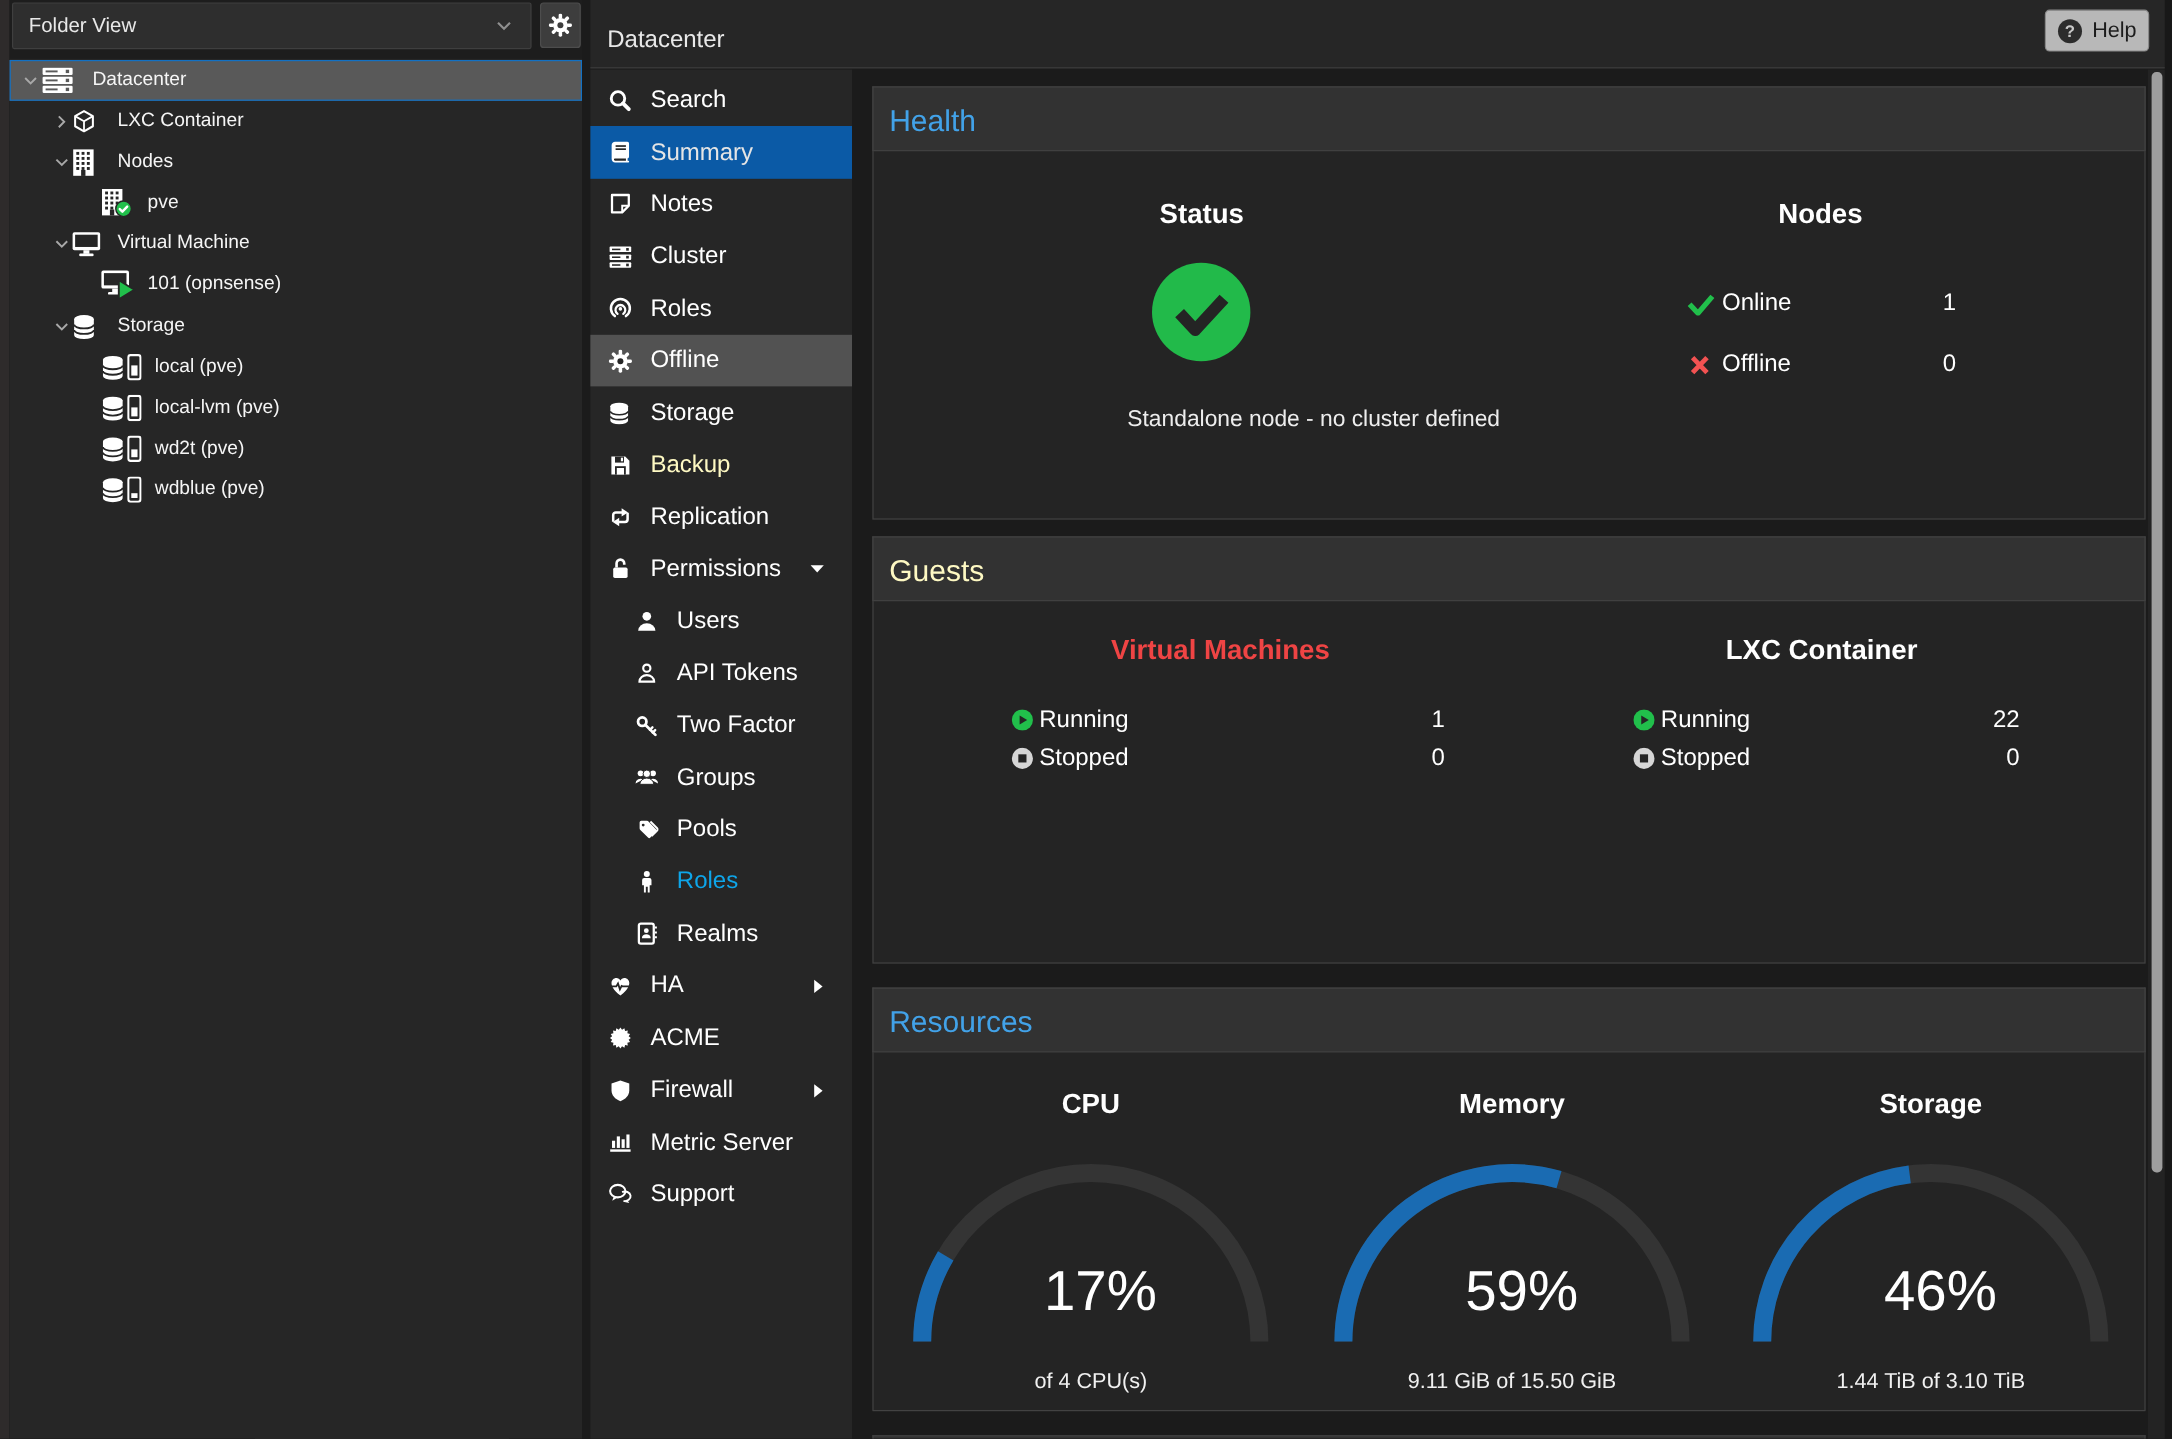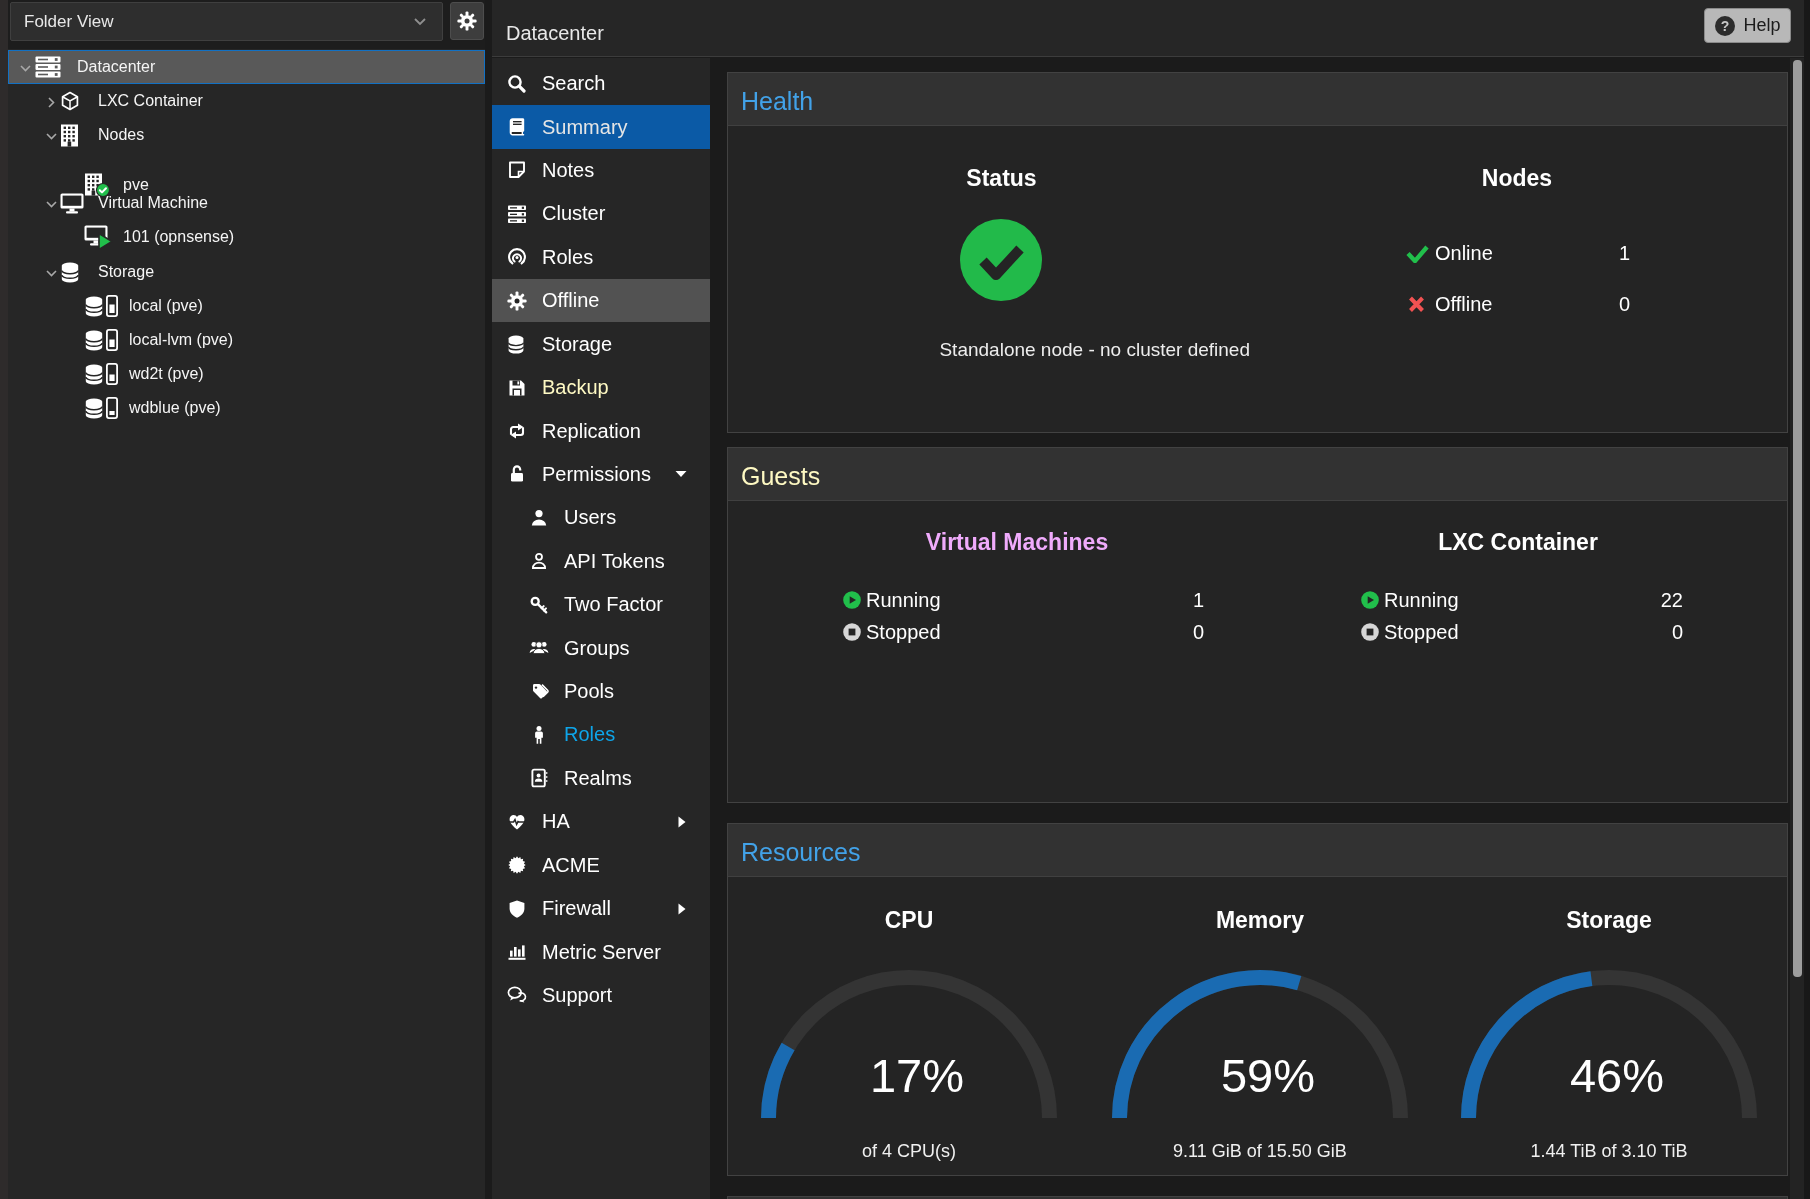--- a/index.html
+++ b/index.html
@@ -76,21 +76,21 @@
         <rect x="8.0" y="11.0" width="2.4" height="2.4" fill="#262626"></rect>
         <rect x="12.4" y="11.0" width="2.4" height="2.4" fill="#262626"></rect>
         <rect x="3.6" y="15.200000000000001" width="2.4" height="2.4" fill="#262626"></rect>
         <rect x="8.0" y="15.200000000000001" width="2.4" height="2.4" fill="#262626"></rect>
         <rect x="12.4" y="15.200000000000001" width="2.4" height="2.4" fill="#262626"></rect>
         <rect x="7.6" y="17.6" width="3.6" height="5" fill="#262626"></rect>
       </svg>
     </span>
     <span class="ab vc" style="left:90px;top:0;height:34px;color:#f5f5f5;font-size:16px;white-space:nowrap">Nodes</span>
   </div>
-<div class="ab" style="left:8px;top:168px;width:476px;height:34px">
+<div class="ab" style="left:8px;top:152px;width:476px;height:34px">
     <span class="ab vc" style="left:76px;top:0;height:34px">
       <svg width="26" height="24" viewBox="0 0 26 24">
         <rect x="1" y="0.5" width="17" height="22" fill="#ffffff"></rect>
         <rect x="3.6" y="2.6" width="2.4" height="2.4" fill="#262626"></rect>
         <rect x="8.0" y="2.6" width="2.4" height="2.4" fill="#262626"></rect>
         <rect x="12.4" y="2.6" width="2.4" height="2.4" fill="#262626"></rect>
         <rect x="3.6" y="6.800000000000001" width="2.4" height="2.4" fill="#262626"></rect>
         <rect x="8.0" y="6.800000000000001" width="2.4" height="2.4" fill="#262626"></rect>
         <rect x="12.4" y="6.800000000000001" width="2.4" height="2.4" fill="#262626"></rect>
         <rect x="3.6" y="11.0" width="2.4" height="2.4" fill="#262626"></rect>
@@ -487,21 +487,21 @@
 <div class="ab" style="left:1435px;top:253px;color:#fff;font-size:20px;transform:translateY(-50%)">Online</div>
 <div class="ab" style="left:1560px;top:253px;width:70px;text-align:right;color:#fff;font-size:20px;transform:translateY(-50%)">1</div>
 <div class="ab" style="left:1408px;top:295px;width:17px;height:18px"><svg width="17" height="18" viewBox="0 0 17 18">
       <path d="M2.5 3 l12 12.5 M14.5 3 l-12 12.5" stroke="#f25252" stroke-width="4" fill="none"></path>
     </svg></div>
 <div class="ab" style="left:1435px;top:304px;color:#fff;font-size:20px;transform:translateY(-50%)">Offline</div>
 <div class="ab" style="left:1560px;top:304px;width:70px;text-align:right;color:#fff;font-size:20px;transform:translateY(-50%)">0</div>
 <div class="ab" style="left:727px;top:447px;width:1061px;height:356px;background:#242424;border:1px solid #424242"></div>
 <div class="ab" style="left:727px;top:447px;width:1061px;height:54px;background:#323232;border:1px solid #424242;border-bottom:1px solid #404040"></div>
 <div class="ab" style="left:741px;top:449px;height:54px;display:flex;align-items:center;color:#fef9c3;font-size:25px">Guests</div>
-<div class="ab" style="left:727px;top:542px;width:580px;text-align:center;color:#f0abfc;font-size:23px;font-weight:bold;transform:translateY(-50%)">Virtual Machines</div>
+<div class="ab" style="left:727px;top:542px;width:580px;text-align:center;color:#ef4444;font-size:23px;font-weight:bold;transform:translateY(-50%)">Virtual Machines</div>
 <div class="ab" style="left:1228px;top:542px;width:580px;text-align:center;color:#fff;font-size:23px;font-weight:bold;transform:translateY(-50%)">LXC Container</div>
 <div class="ab" style="left:843px;top:591px;width:18px;height:18px"><svg width="18" height="18" viewBox="0 0 18 18">
       <circle cx="9" cy="9" r="8.8" fill="#21bf4b"></circle>
       <path d="M6.7 5.2 L13 9 L6.7 12.8 Z" fill="#242424"></path>
     </svg></div>
 <div class="ab" style="left:866px;top:600px;color:#fff;font-size:20px;transform:translateY(-50%)">Running</div>
 <div class="ab" style="left:1124px;top:600px;width:80px;text-align:right;color:#fff;font-size:20px;transform:translateY(-50%)">1</div>
 <div class="ab" style="left:843px;top:623px;width:18px;height:18px"><svg width="18" height="18" viewBox="0 0 18 18">
       <circle cx="9" cy="9" r="8.8" fill="#d6d6d6"></circle>
       <rect x="5.6" y="5.6" width="6.8" height="6.8" fill="#242424"></rect>

